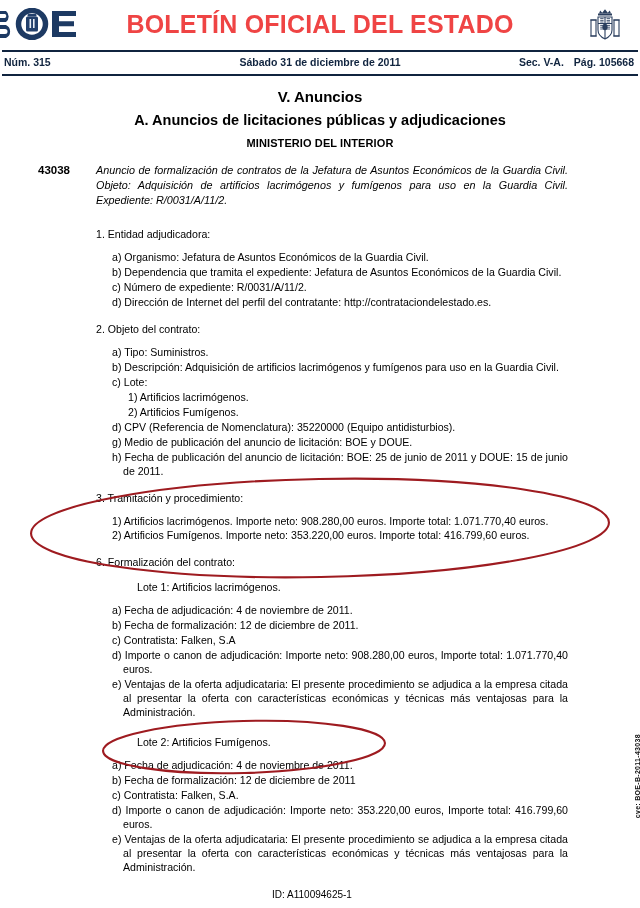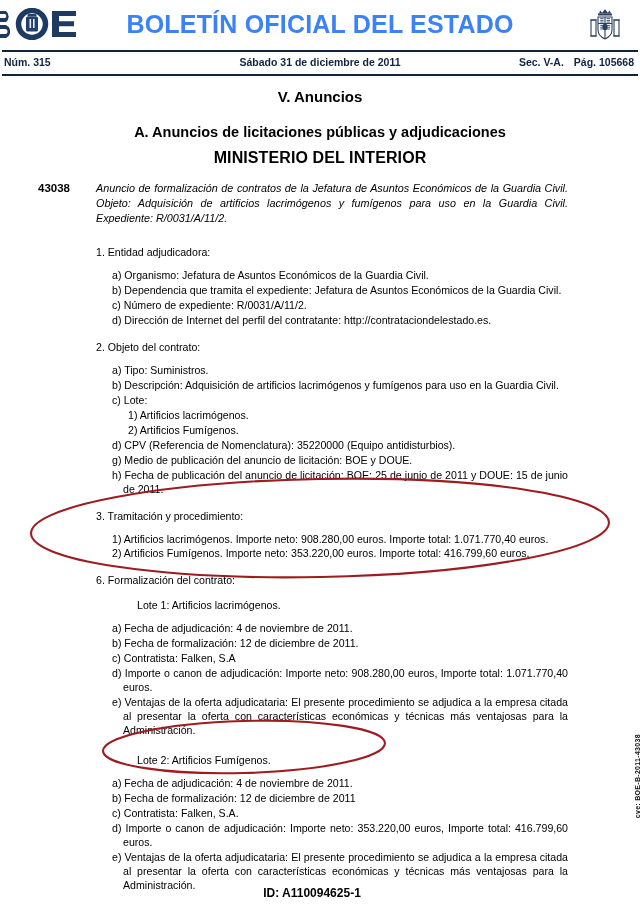--- a/index.html
+++ b/index.html
@@ -33,21 +33,21 @@
   }
   .masthead-title {
     position: absolute;
     left: 0;
     right: 0;
     top: 10px;
     text-align: center;
     font-size: 25px;
     font-weight: bold;
     letter-spacing: 0.2px;
-    color: #3b82f6;
+    color: #ef4444;
   }
   .coat-of-arms {
     position: absolute;
     right: 16px;
     top: 6px;
     width: 38px;
     height: 40px;
   }
 
   
@@ -77,25 +77,25 @@
   .sec-title-1 {
     text-align: center;
     font-size: 15px;
     font-weight: bold;
     margin-top: 12px;
   }
   .sec-title-2 {
     text-align: center;
     font-size: 14.5px;
     font-weight: bold;
-    margin-top: 19px;
+    margin-top: 7px;
   }
   .sec-title-3 {
     text-align: center;
-    font-size: 16px;
+    font-size: 11px;
     font-weight: bold;
     margin-top: 9px;
     letter-spacing: 0.1px;
   }
 
   
   .body-col {
     position: relative;
     margin: 0 72px 0 96px;
     font-size: 10.6px;
@@ -157,22 +157,22 @@
     transform: rotate(-90deg) translate(-100%, 0);
   }
 
   
   .footer-id {
     position: absolute;
     left: 0;
     right: 16px;
     bottom: 8px;
     text-align: center;
-    font-size: 12px;
-    font-weight: bold;
+    font-size: 10px;
+    font-weight: normal;
   }
 </style>
 </head>
 <body>
 
 <div id="page">
 
   <div class="masthead">
 
     <svg class="boe-logo" viewBox="0 0 92 32">

